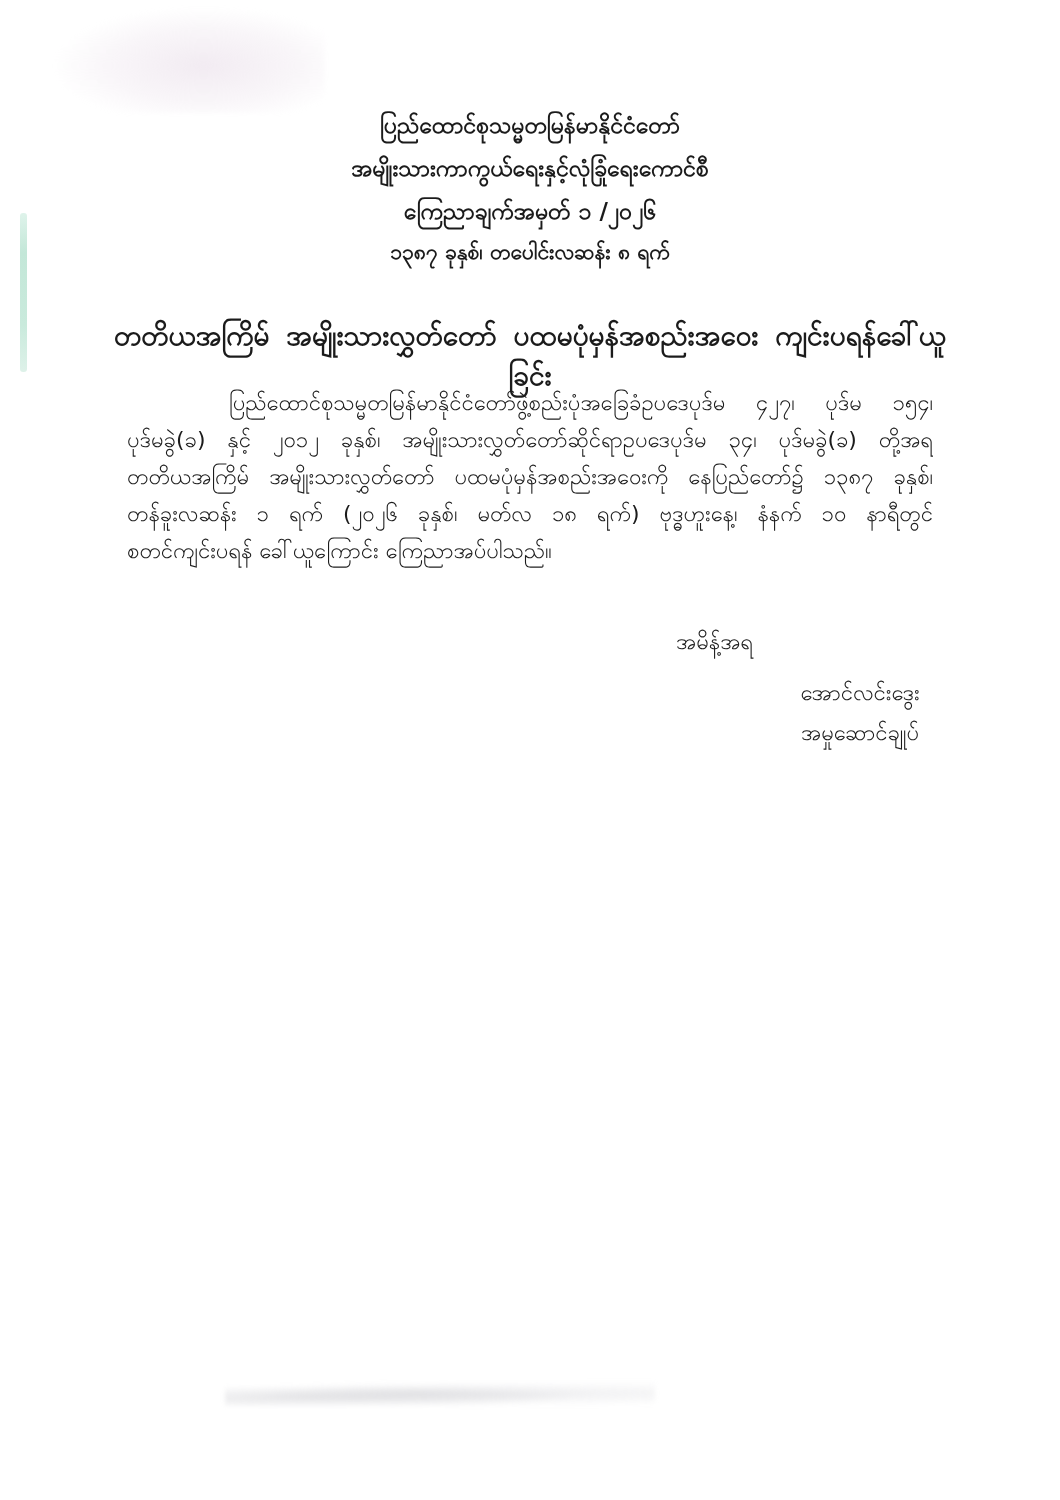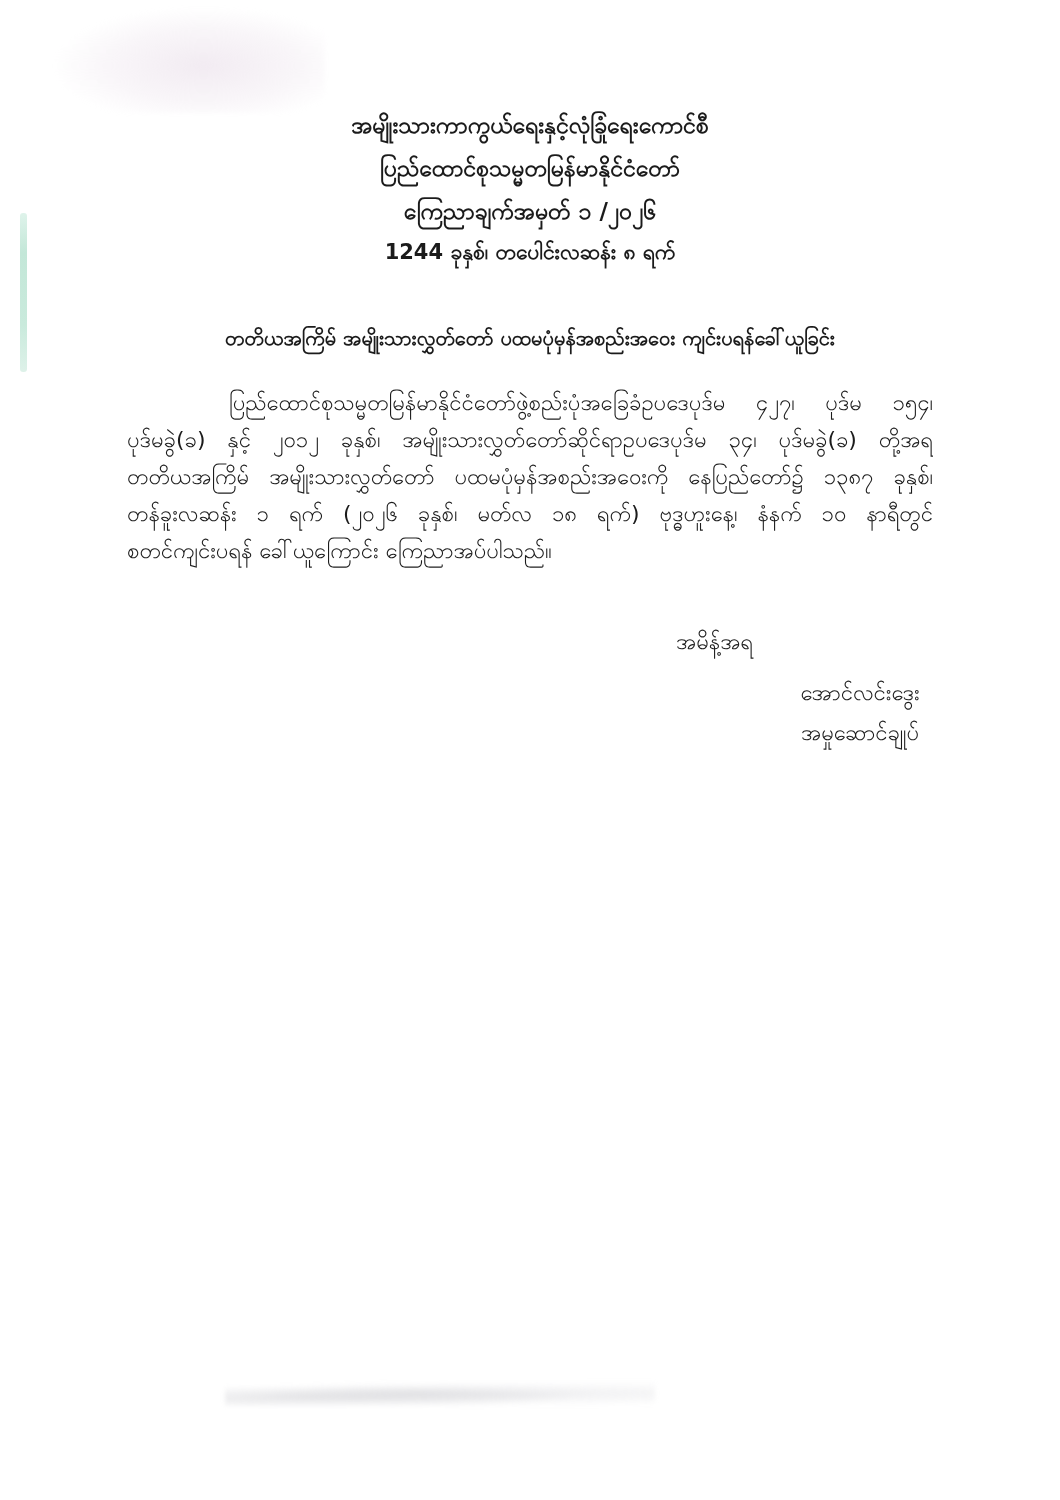--- a/index.html
+++ b/index.html
@@ -55,23 +55,24 @@
     text-align: center;
     font-weight: bold;
   }
   .header-line-lg { font-size: 23px; line-height: 43px; }
   .header-line-sm { font-size: 21px; line-height: 38px; }
 
   .doc-title {
     position: absolute;
     top: 318px; left: 100px; width: 860px;
     text-align: center;
-    font-size: 20px;
+    font-size: 28px;
     font-weight: bold;
     line-height: 40px;
+    font-family: Liberation Mono, monospace;
   }
 
   .body-par {
     position: absolute;
     top: 384px; left: 127px; width: 806px;
     font-size: 22px;
   }
   .body-line {
     height: 37px;
     line-height: 37px;
@@ -100,24 +101,24 @@
 </head>
 <body>
 
 <div class="page">
 
   <div class="smudge-top"></div>
   <div class="edge-strip"></div>
   <div class="noise-bottom"></div>
 
   <div class="header">
+    <div class="header-line-lg">ပြည်ထောင်စုသမ္မတမြန်မာနိုင်ငံတော်</div>
     <div class="header-line-lg">အမျိုးသားကာကွယ်ရေးနှင့်လုံခြုံရေးကောင်စီ</div>
-    <div class="header-line-lg">ပြည်ထောင်စုသမ္မတမြန်မာနိုင်ငံတော်</div>
     <div class="header-line-lg">ကြေညာချက်အမှတ်  ၁ /၂၀၂၆</div>
-    <div class="header-line-sm">1244 ခုနှစ်၊ တပေါင်းလဆန်း  ၈  ရက်</div>
+    <div class="header-line-sm">၁၃၈၇ ခုနှစ်၊ တပေါင်းလဆန်း  ၈  ရက်</div>
   </div>
 
   <div class="doc-title">တတိယအကြိမ် အမျိုးသားလွှတ်တော် ပထမပုံမှန်အစည်းအဝေး ကျင်းပရန်ခေါ်ယူခြင်း</div>
 
   <div class="body-par">
     <div class="body-line first">ပြည်ထောင်စုသမ္မတမြန်မာနိုင်ငံတော်ဖွဲ့စည်းပုံအခြေခံဥပဒေပုဒ်မ ၄၂၇၊ ပုဒ်မ ၁၅၄၊</div>
     <div class="body-line">ပုဒ်မခွဲ(ခ) နှင့် ၂၀၁၂ ခုနှစ်၊ အမျိုးသားလွှတ်တော်ဆိုင်ရာဥပဒေပုဒ်မ ၃၄၊ ပုဒ်မခွဲ(ခ) တို့အရ</div>
     <div class="body-line">တတိယအကြိမ် အမျိုးသားလွှတ်တော် ပထမပုံမှန်အစည်းအဝေးကို နေပြည်တော်၌ ၁၃၈၇ ခုနှစ်၊</div>
     <div class="body-line">တန်ခူးလဆန်း ၁ ရက် (၂၀၂၆ ခုနှစ်၊ မတ်လ  ၁၈ ရက်) ဗုဒ္ဓဟူးနေ့၊ နံနက် ၁၀ နာရီတွင်</div>
     <div class="body-line last">စတင်ကျင်းပရန် ခေါ်ယူကြောင်း ကြေညာအပ်ပါသည်။</div>

